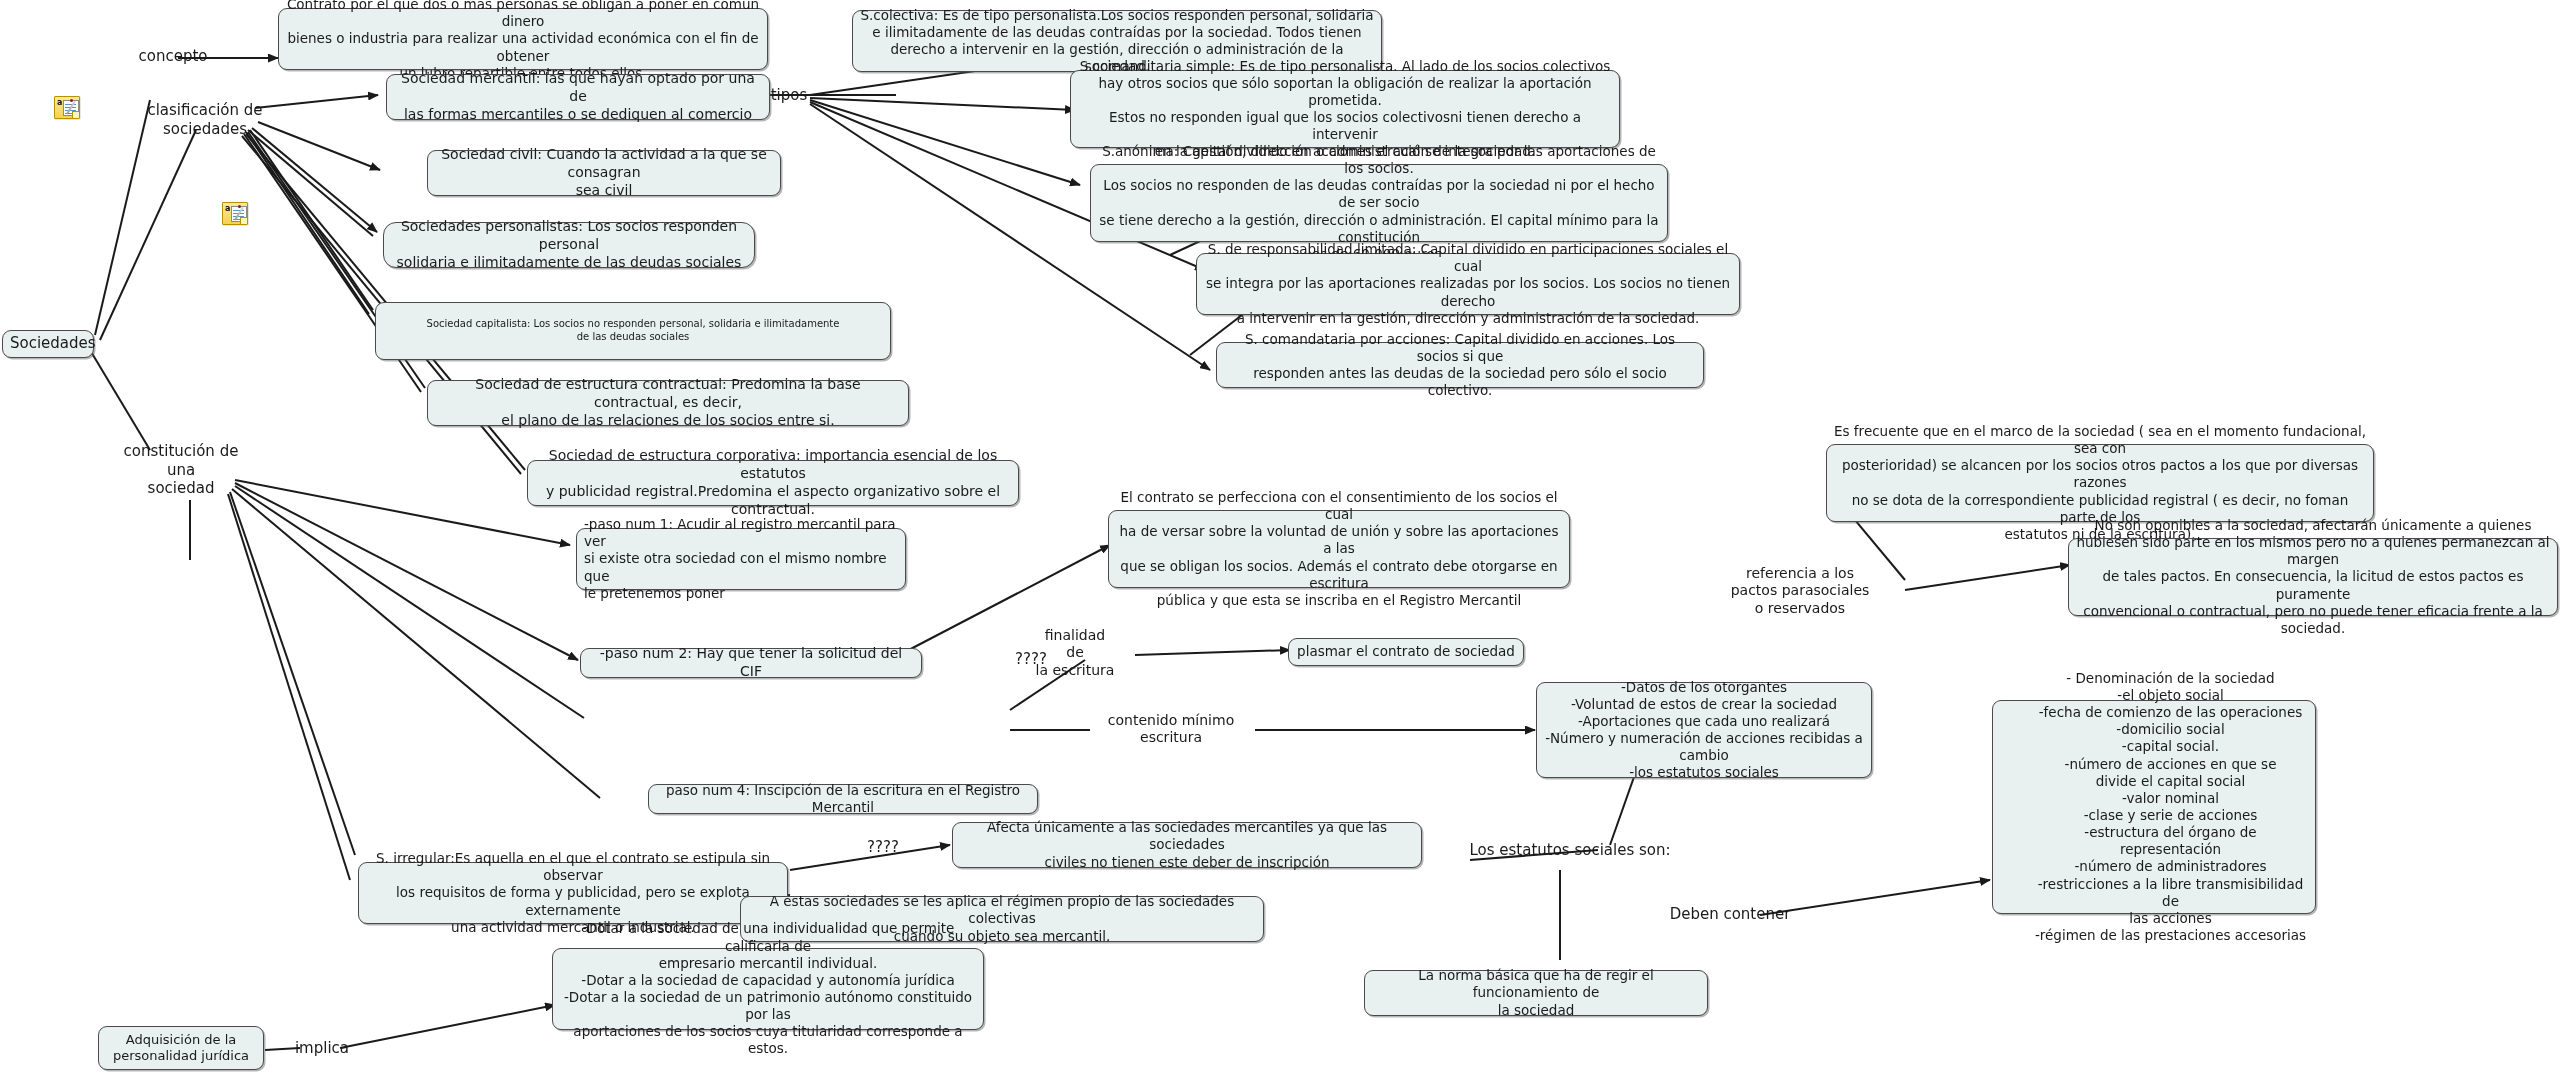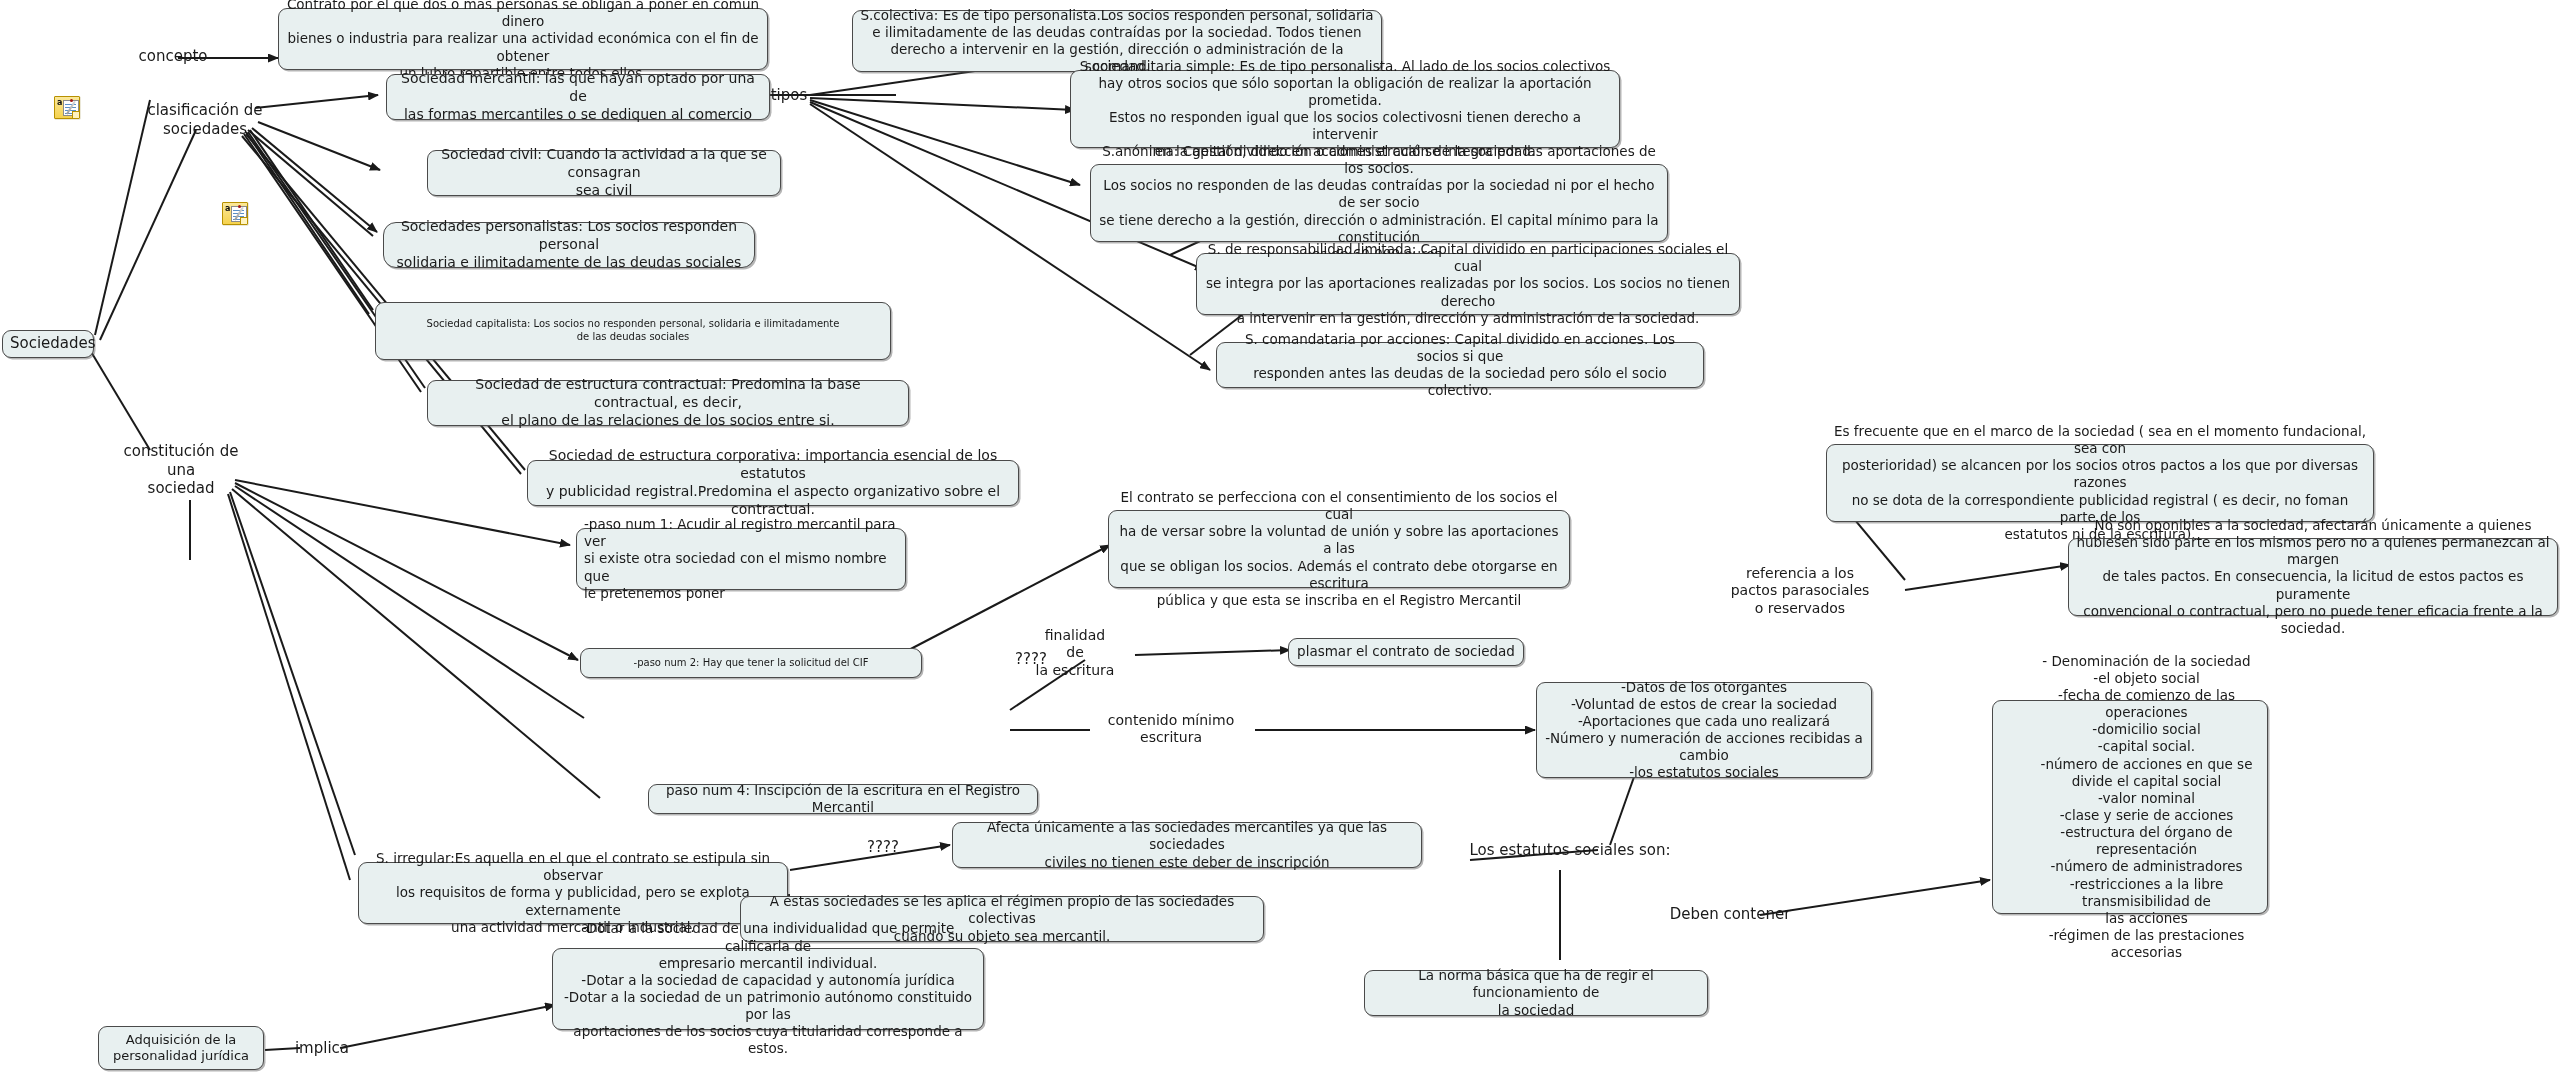--- a/index.html
+++ b/index.html
@@ -309,21 +309,21 @@
     <span>S. comandataria por acciones: Capital dividido en acciones. Los socios si que
 responden antes las deudas de la sociedad pero sólo el socio colectivo.</span>
   </div>
 
   <div class="node" style="left:576px;top:528px;width:330px;height:62px;font-size:13.5px;text-align:left;">
     <span>-paso num 1: Acudir al registro mercantil para ver
 si existe otra sociedad con el mismo nombre que
 le pretenemos poner</span>
   </div>
 
-  <div class="node" style="left:580px;top:648px;width:342px;height:30px;font-size:10px;">
+  <div class="node" style="left:580px;top:648px;width:342px;height:30px;font-size:14px;">
     <span>-paso num 2: Hay que tener la solicitud del CIF</span>
   </div>
 
 
   <div class="node" style="left:648px;top:784px;width:390px;height:30px;font-size:13.5px;">
     <span>paso num 4: Inscipción de la escritura en el Registro Mercantil</span>
   </div>
 
   <div class="node" style="left:1108px;top:510px;width:462px;height:78px;font-size:13.5px;">
     <span>El contrato se perfecciona con el consentimiento de los socios el cual
@@ -337,21 +337,21 @@
   </div>
 
   <div class="node" style="left:1536px;top:682px;width:336px;height:96px;font-size:13.5px;">
     <span>-Datos de los otorgantes
 -Voluntad de estos de crear la sociedad
 -Aportaciones que cada uno realizará
 -Número y numeración de acciones recibidas a cambio
 -los estatutos sociales</span>
   </div>
 
-  <div class="node" style="left:1992px;top:700px;width:276px;height:214px;font-size:13.5px;padding-left:40px;">
+  <div class="node" style="left:1992px;top:700px;width:324px;height:214px;font-size:13.5px;padding-left:40px;">
     <span>- Denominación de la sociedad
 -el objeto social
 -fecha de comienzo de las operaciones
 -domicilio social
 -capital social.
 -número de acciones en que se
 divide el capital social
 -valor nominal
 -clase y serie de acciones
 -estructura del órgano de representación

